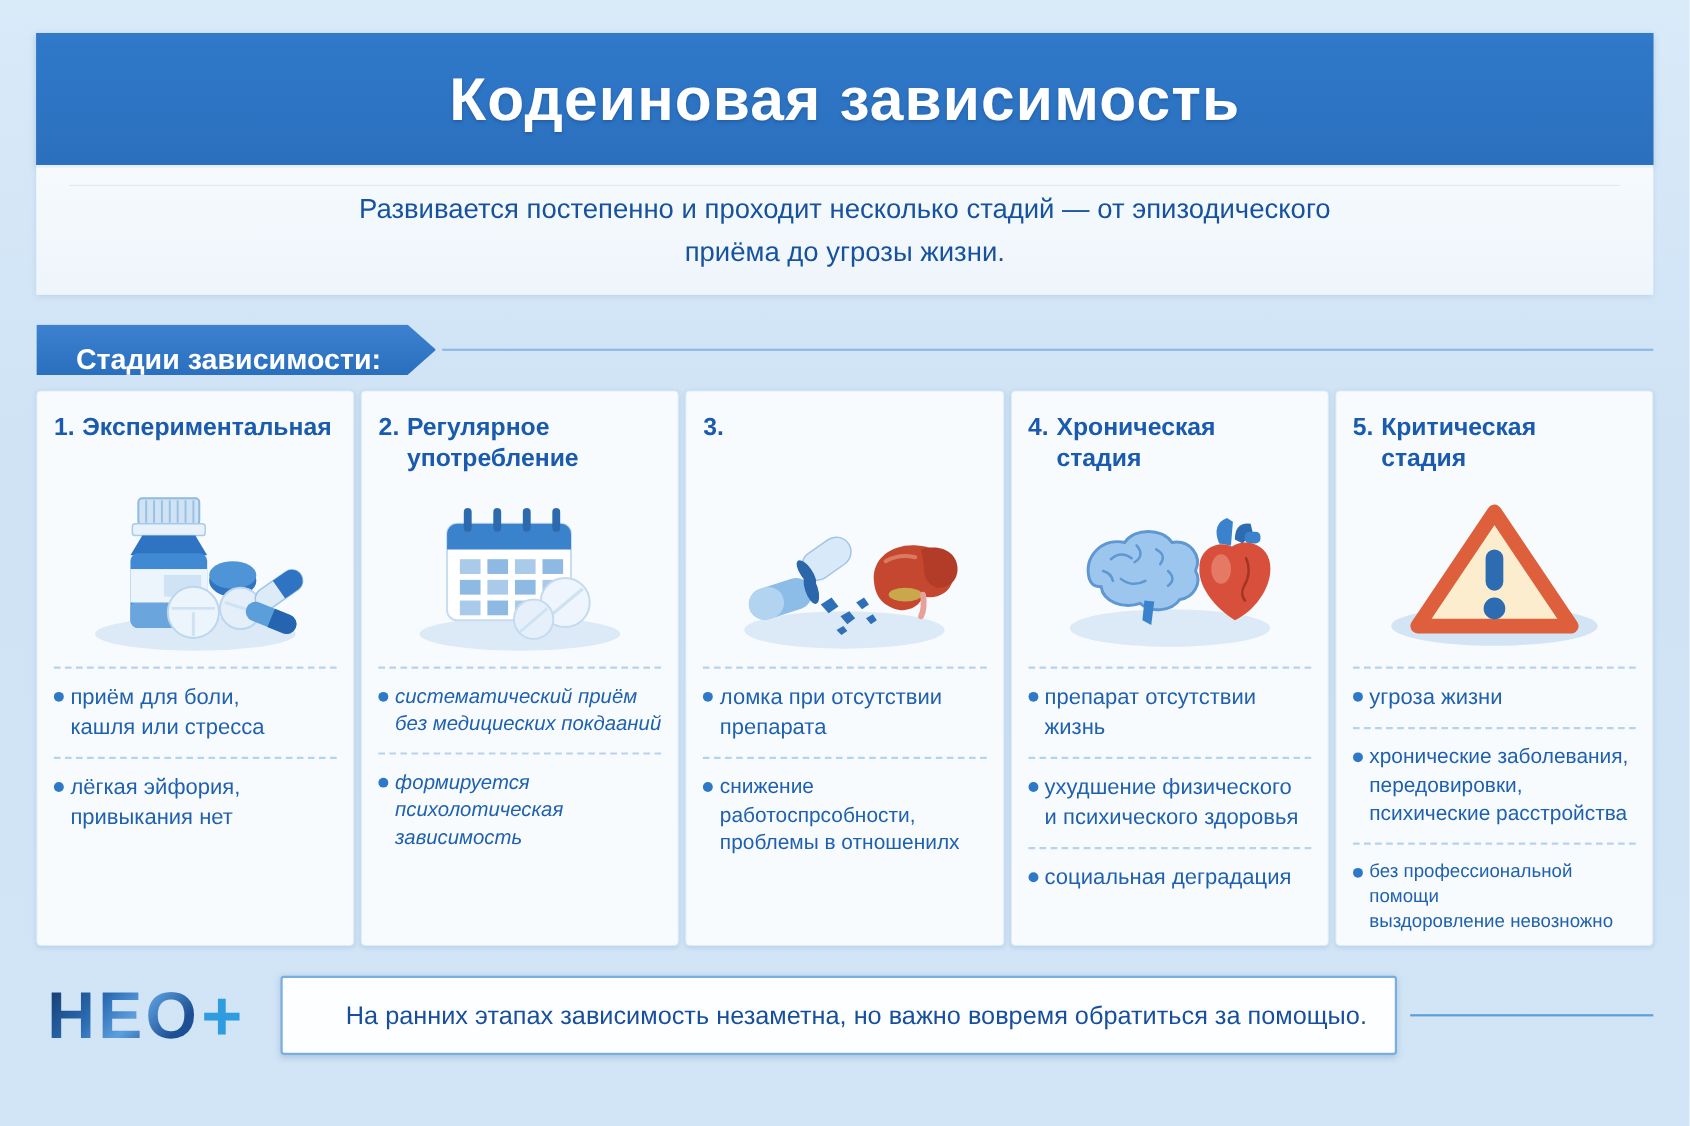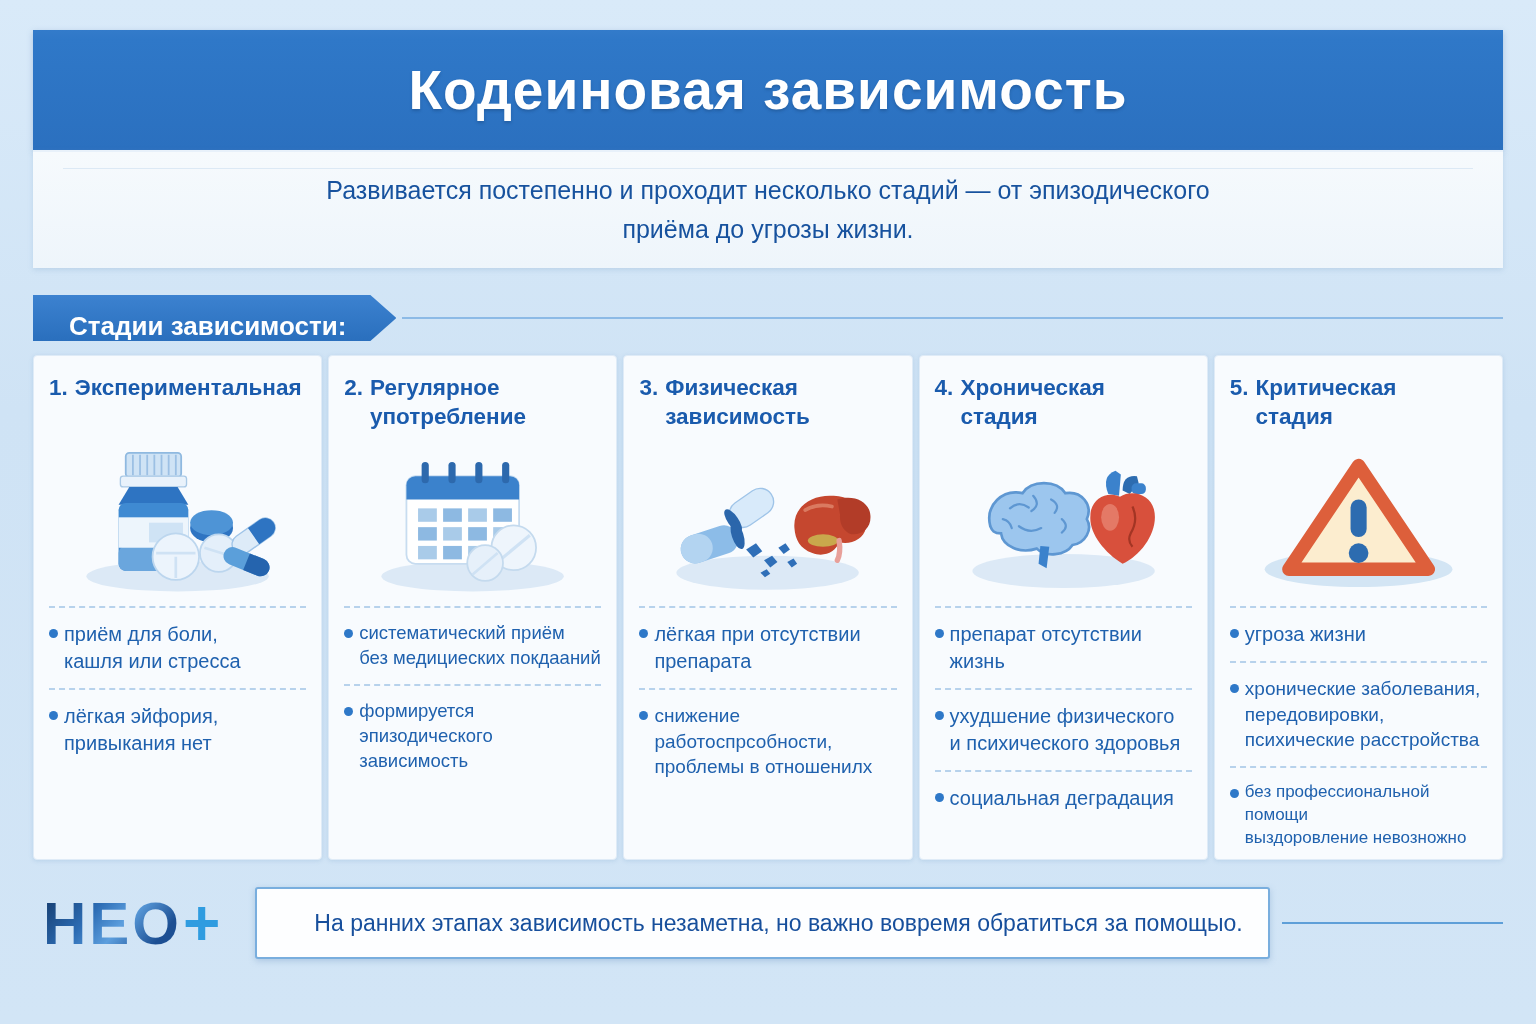--- a/index.html
+++ b/index.html
@@ -75,21 +75,21 @@
   .bullets { list-style:none; }
   .bullets li { display:flex; gap:6px; padding:13px 0; }
   .bullets li + li { border-top:2px dashed #b7d2ec; }
   .dot {
     flex:none; width:9px; height:9px; border-radius:50%;
     background:#2e78c8; margin-top:8px;
   }
   .bullet-text {
     white-space:pre-line; color:#1f61ae; font-size:20px; line-height:1.35; font-weight:500;
   }
-  .card:nth-child(2) .bullet-text { font-size:18.5px; }
+  .card:nth-child(2) .bullet-text { font-size:18.5px;font-style:italic; }
   .card:nth-child(3) li:nth-of-type(2) .bullet-text { font-size:19px; }
   .card:nth-child(5) li:nth-of-type(2) .bullet-text { font-size:19px; }
   .card:nth-child(5) li:nth-of-type(3) .bullet-text { font-size:17px; }
 
   
   .footer { margin-top:26px; display:flex; align-items:center; }
   .logo { flex:0 0 222px; display:flex; align-items:center; padding-left:10px; }
   .logo-txt {
     font-size:60px; font-weight:900; letter-spacing:3px;
     background:linear-gradient(130deg,#123564 0%,#2c6cb4 35%,#5d9fde 55%,#1c4f93 80%);
@@ -217,29 +217,28 @@
       </div>
       <ul class="bullets">
         <li>
             <span class="dot"></span>
             <span class="bullet-text">систематический приём
 без медициеских покдааний</span>
           </li>
         <li>
             <span class="dot"></span>
             <span class="bullet-text">формируется
-эпизодического зависимость</span>
+психолотическая зависимость</span>
           </li>
       </ul>
     </article>
 
     <article class="card">
       <h2 class="stage-title">
         <span class="num">3.</span>
-        <span class="t">Физическая зависимость</span>
       </h2>
       <div class="icon-wrap">
         <svg viewBox="0 0 240 170">
           <ellipse cx="120" cy="144" rx="102" ry="19" fill="#dce9f6"></ellipse>
           <g>
             <g transform="rotate(-35 100 74)">
               <rect x="76" y="58" width="54" height="30" rx="15" fill="#d8eafa" stroke="#9fc4e8" stroke-width="1.5"></rect>
               <ellipse cx="78" cy="73" rx="6" ry="15" fill="#2b66ab"></ellipse>
             </g>
             <g transform="rotate(-18 56 112)">
@@ -260,21 +259,21 @@
             <path d="M198,62 C216,56 234,64 235,80 C236,93 227,102 214,101 C206,99 200,90 201,79 Z" fill="#b23c28"></path>
             <ellipse cx="182" cy="108" rx="17" ry="7" fill="#c9a84c"></ellipse>
             <path d="M200,108 q2,14 -2,22" stroke="#e8a09a" stroke-width="6" fill="none" stroke-linecap="round"></path>
             <path d="M162,74 q14,-8 30,-4" stroke="#da7a60" stroke-width="4" fill="none" stroke-linecap="round"></path>
           </g>
         </svg>
       </div>
       <ul class="bullets">
         <li>
             <span class="dot"></span>
-            <span class="bullet-text">лёгкая при отсутствии
+            <span class="bullet-text">ломка при отсутствии
 препарата</span>
           </li>
         <li>
             <span class="dot"></span>
             <span class="bullet-text">снижение
 работоспрсобности,
 проблемы в отношенилх</span>
           </li>
       </ul>
     </article>

